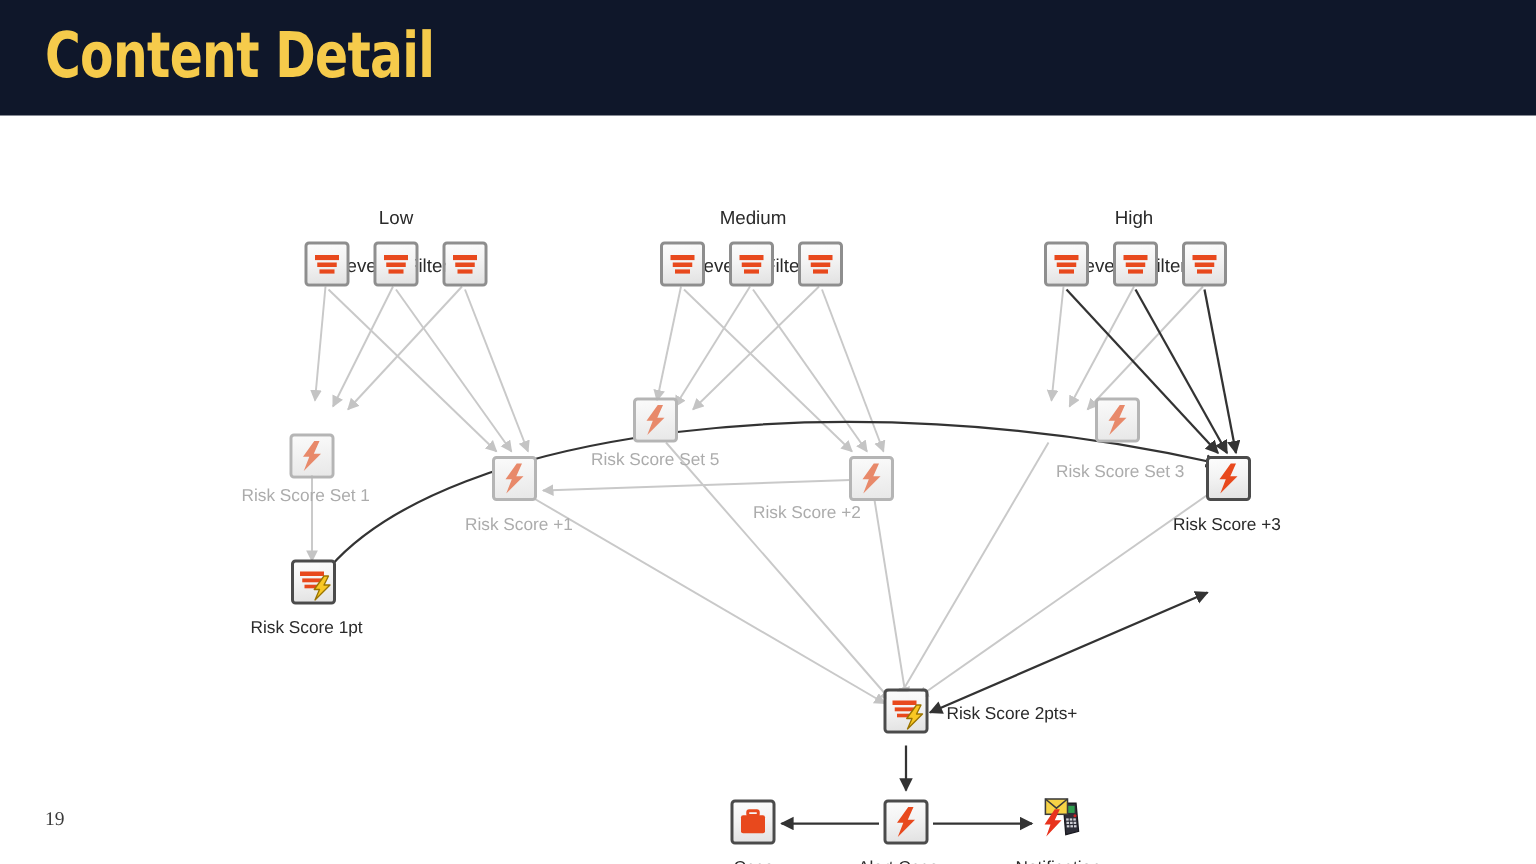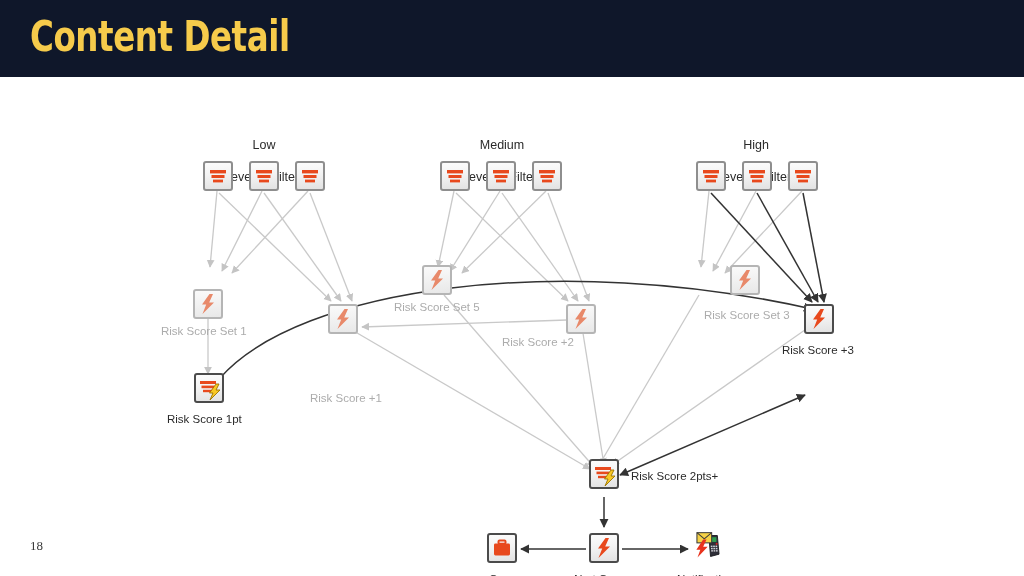--- a/index.html
+++ b/index.html
@@ -282,21 +282,21 @@
         <path d="M16.5,5 L9,15.5 L13.2,15.5 L9.5,25 L21,13.5 L16.2,13.5 L20,5 z" fill="#e8896a"></path>
       </svg>
       <div class="node-label faded" style="left:-26px; top:44px;">Risk Score Set 3</div>
     </div>
 
     <div class="node faded" style="left:328px; top:227px;">
       <div class="node-box"></div>
       <svg class="node-glyph" viewBox="0 0 30 30">
         <path d="M16.5,5 L9,15.5 L13.2,15.5 L9.5,25 L21,13.5 L16.2,13.5 L20,5 z" fill="#e8896a"></path>
       </svg>
-      <div class="node-label faded" style="left:-18px; top:40px;margin-top:48px;">Risk Score +1</div>
+      <div class="node-label faded" style="left:-18px; top:40px;">Risk Score +1</div>
     </div>
 
     <div class="node faded" style="left:566px; top:227px;border-radius:11px;">
       <div class="node-box"></div>
       <svg class="node-glyph" viewBox="0 0 30 30">
         <path d="M16.5,5 L9,15.5 L13.2,15.5 L9.5,25 L21,13.5 L16.2,13.5 L20,5 z" fill="#e8896a"></path>
       </svg>
       <div class="node-label faded" style="left:-64px; top:32px;">Risk Score +2</div>
     </div>
 
@@ -368,15 +368,15 @@
         <rect x="7" y="5" width="13" height="9" fill="#f6d246" stroke="#3a3a3a" stroke-width="0.9"></rect>
         <path d="M7,5 L13.5,10.4 L20,5" fill="none" stroke="#3a3a3a" stroke-width="0.9"></path>
 
         <path d="M12.5,11 L6.5,20 L10,20 L7.5,27 L16.5,17.5 L12.5,17.5 L15.5,11 z" fill="#e8331d"></path>
       </svg>
       <div class="node-label" style="left:-14px; top:44px;">Notification</div>
     </div>
 
   </div>
 
-  <div style="position:absolute; left:30px; top:538px; font-family:'Liberation Serif', serif; font-size:13px; color:#3a3a3a;">18</div>
+  <div style="position:absolute; left:30px; top:538px; font-family:'Liberation Serif', serif; font-size:13px; color:#3a3a3a;">19</div>
 
 </div>
 
 </body></html>

